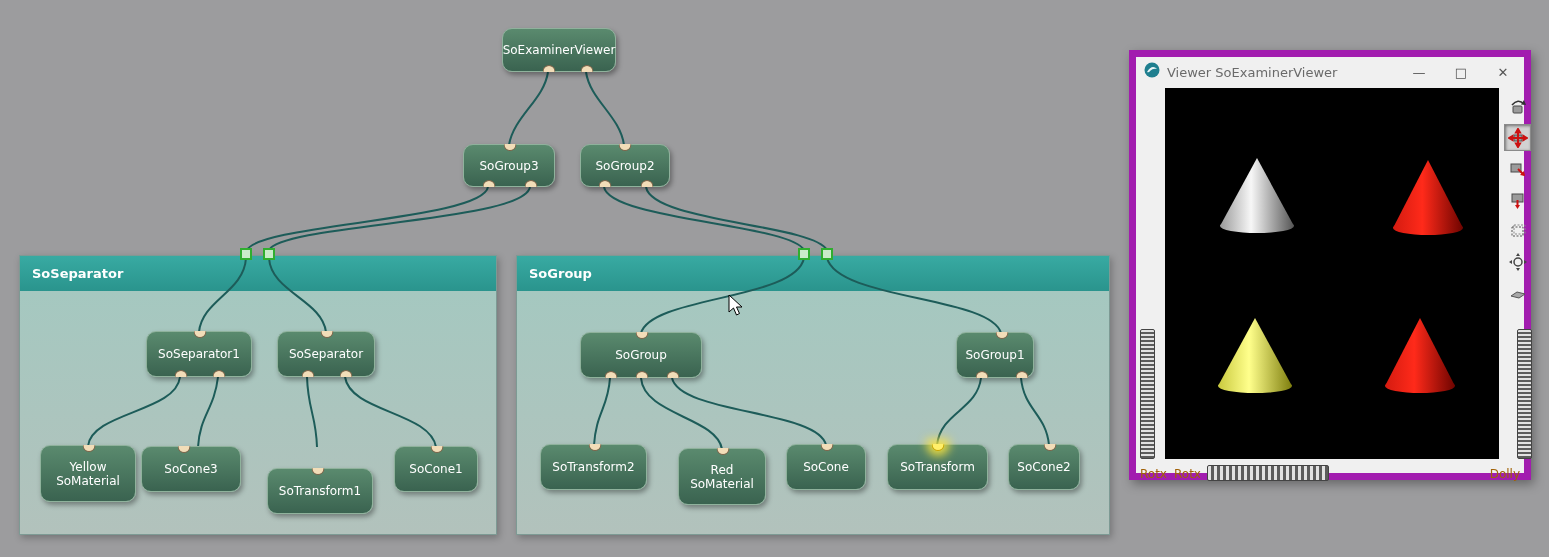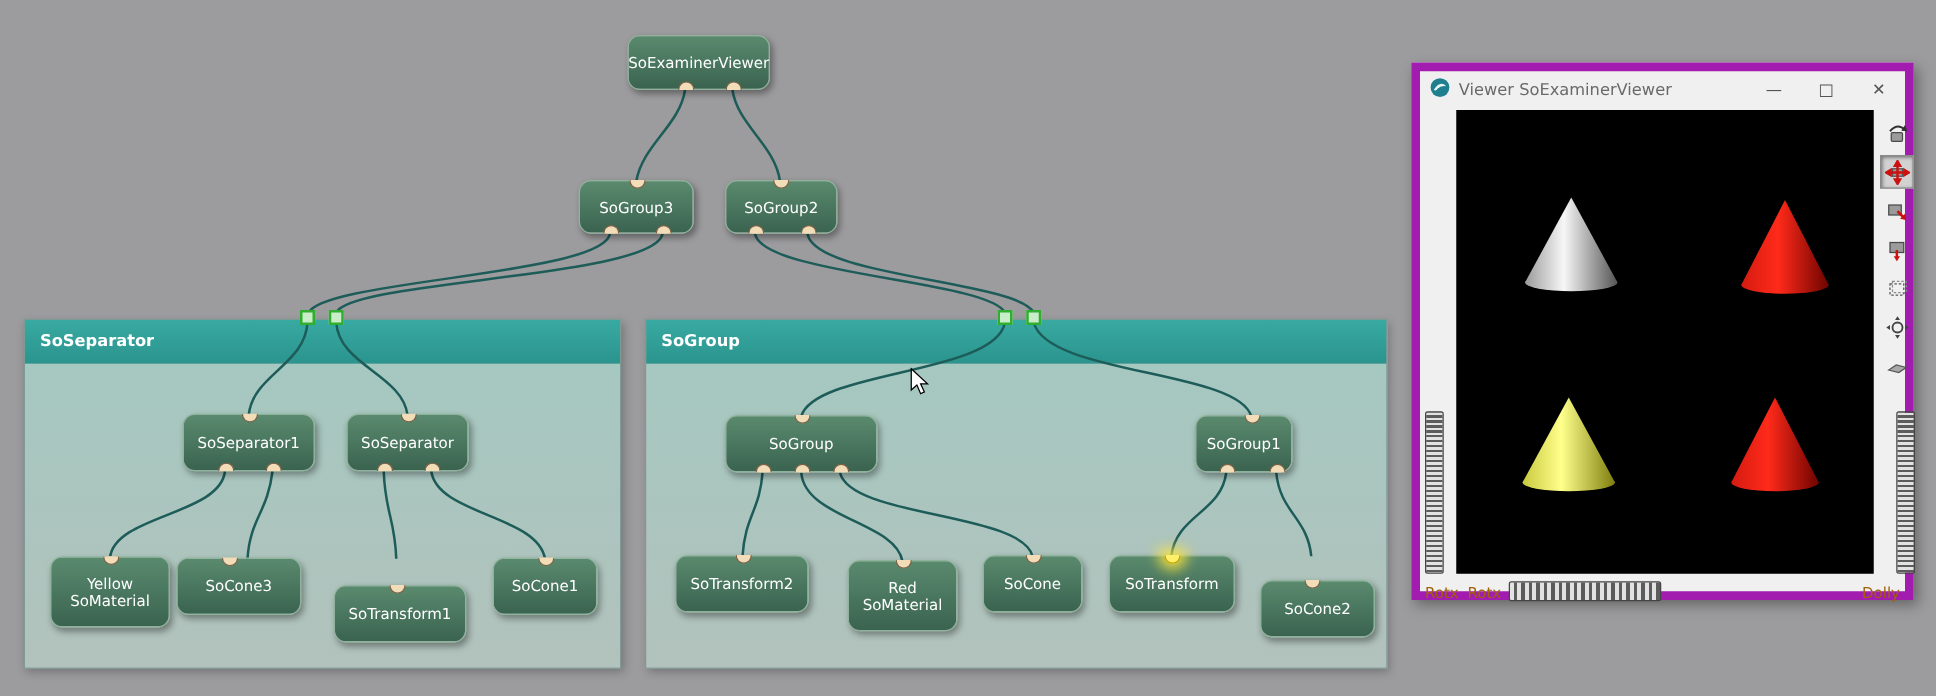--- a/index.html
+++ b/index.html
@@ -179,21 +179,21 @@
 <div class="node" style="left:786px;top:444px;width:80px;height:46px">
   <span>SoCone</span>
   <span class="port top" style="left:40px"></span>
 </div>
 
 <div class="node" style="left:887px;top:444px;width:101px;height:46px">
   <span>SoTransform</span>
   <span class="port top glow" style="left:50px"></span>
 </div>
 
-<div class="node" style="left:1008px;top:464px;width:92px;height:46px">
+<div class="node" style="left:1008px;top:444px;width:72px;height:46px">
   <span>SoCone2</span>
   <span class="port top" style="left:41px"></span>
 </div>
 
 <div class="win">
   <div class="titlebar">
     <span>
       <svg width="16" height="16" viewBox="0 0 16 16">
         <circle cx="8" cy="8" r="7.5" fill="#1f7f8f"></circle>
         <path d="M3,10 Q8,2 13,7 Q9,6 6,9 Q5,11 3,10Z" fill="#e8f4f6"></path>

